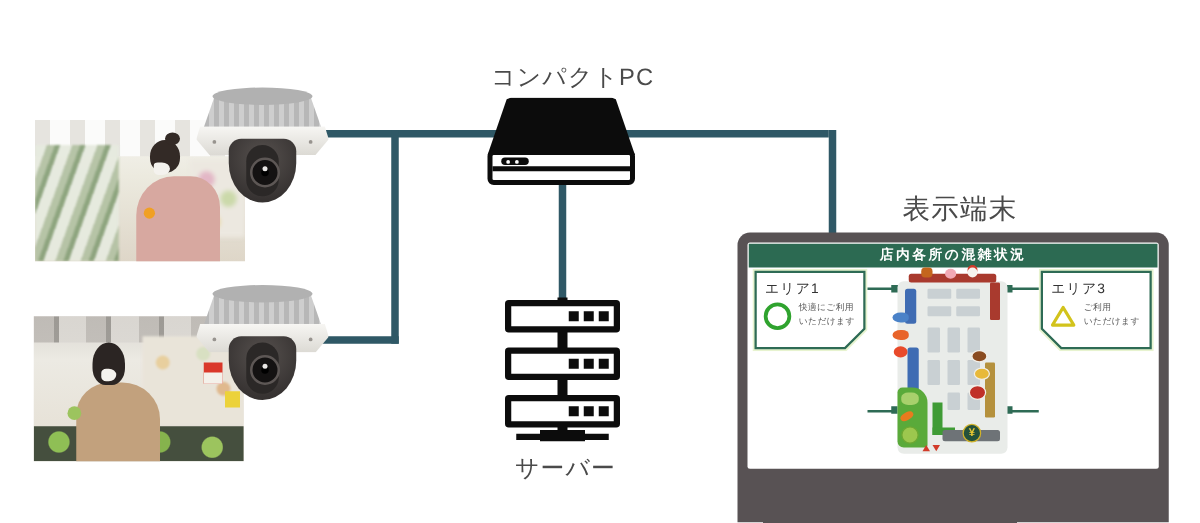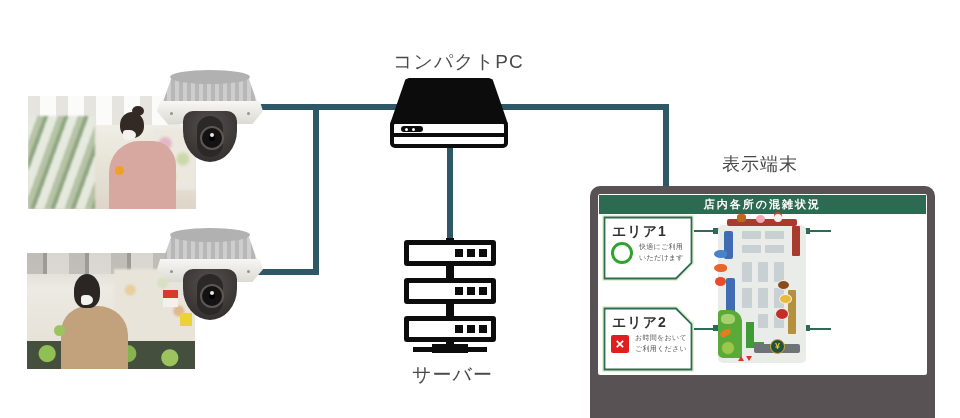--- a/index.html
+++ b/index.html
@@ -90,21 +90,21 @@
   .srv-base-thin { position:absolute; left:9px; top:109px; width:74px; height:5px; background:#0c0c0c; }
 
   
   .display-frame { position:absolute; left:590px; top:186px; width:345px; height:251px; background:#585254; border-radius:10px; }
   .display-screen { position:absolute; left:8px; top:8px; width:329px; height:181px; background:#fff; border-radius:2px; }
   .screen-header { position:absolute; left:1px; top:1px; width:327px; height:19px; background:#2c6a52;
       color:#fff; font-size:11px; font-weight:bold; text-align:center; line-height:19px; letter-spacing:2px; }
 
   .area-panel { position:absolute; width:92px; height:66px; }
   .panel-shape { position:absolute; left:0; top:0; }
-  .panel-title { position:absolute; left:10px; top:8px; font-size:14px; font-weight:bold; color:#333; letter-spacing:1px; }
+  .panel-title { position:absolute; left:10px; top:8px; font-size:11px; font-weight:normal; color:#333; letter-spacing:1px; }
   .panel-body { position:absolute; left:9px; top:27px; display:flex; align-items:center; gap:6px; }
   .icon-circle { width:16px; height:16px; border:3.5px solid #2fa32e; border-radius:50%; }
   .icon-cross { width:18px; height:18px; background:#df1f1e; border-radius:2px; color:#fff;
       font-weight:bold; font-size:15px; line-height:17px; text-align:center; }
   .icon-cross::after { content:"×"; }
   .panel-msg { font-size:7px; color:#555; line-height:1.55; letter-spacing:.3px; }
 
   .connector { position:absolute; height:2px; background:#2e6b55; }
   .node { position:absolute; width:6px; height:6px; background:#2e6b55; }
 
@@ -202,21 +202,21 @@
         <div class="cam-lens">
           <div class="cam-pupil"></div>
           <div class="cam-glint"></div>
         </div>
       </div>
     </div>
   </div>
 
   <div class="lbl" style="left:393px; top:49px;">コンパクトPC</div>
   <div class="lbl" style="left:412px; top:362px;">サーバー</div>
-  <div class="lbl" style="left:722px; top:152px; font-size:18px;">表示端末</div>
+  <div class="lbl" style="left:722px; top:152px; font-size:22px;">表示端末</div>
 
   <div class="pc">
     <div class="pc-lid"></div>
     <div class="pc-body">
       <div class="pc-led">
           <span></span>
           <span></span>
         </div>
       <div class="pc-line"></div>
     </div>
@@ -262,35 +262,37 @@
         <div class="panel-title">エリア1</div>
         <div class="panel-body">
           <div class="icon-circle"></div>
           <div class="panel-msg">
             <span>快適にご利用</span><br>
             <span>いただけます</span>
           </div>
         </div>
       </div>
 
-
-      <div class="area-panel" style="left:4px; top:112px;">
+      <div class="area-panel" style="left:233px; top:21px;">
         <svg class="panel-shape" width="92" height="66" viewBox="0 0 92 66">
-          <polygon points="0,0 75,0 92,17 92,66 0,66" fill="#e7f3cf"></polygon>
-          <polygon points="2.5,2.5 74,2.5 89.5,18 89.5,63.5 2.5,63.5" fill="#ffffff" stroke="#2e6b55" stroke-width="1.8"></polygon>
+          <polygon points="0,0 92,0 92,66 17,66 0,49" fill="#e7f3cf"></polygon>
+          <polygon points="2.5,2.5 89.5,2.5 89.5,63.5 18,63.5 2.5,48" fill="#ffffff" stroke="#2e6b55" stroke-width="1.8"></polygon>
         </svg>
-        <div class="panel-title">エリア2</div>
+        <div class="panel-title">エリア3</div>
         <div class="panel-body">
-          <div class="icon-cross"></div>
+          <svg width="21" height="18" viewBox="0 0 21 18">
+            <polygon points="10.5,2 19,16 2,16" fill="none" stroke="#d2c31c" stroke-width="2.6" stroke-linejoin="round"></polygon>
+          </svg>
           <div class="panel-msg">
-            <span>お時間をおいて</span><br>
-            <span>ご利用ください</span>
+            <span>ご利用</span><br>
+            <span>いただけます</span>
           </div>
         </div>
       </div>
+
 
 
       <div class="connector" style="left:96px; top:36px; width:24px;"></div>
       <div class="node" style="left:115px; top:34px;"></div>
       <div class="connector" style="left:208px; top:36px; width:25px;"></div>
       <div class="node" style="left:206px; top:34px;"></div>
       <div class="connector" style="left:96px; top:134px; width:24px;"></div>
       <div class="node" style="left:115px; top:131px;"></div>
       <div class="connector" style="left:208px; top:134px; width:25px;"></div>
       <div class="node" style="left:206px; top:131px;"></div>

